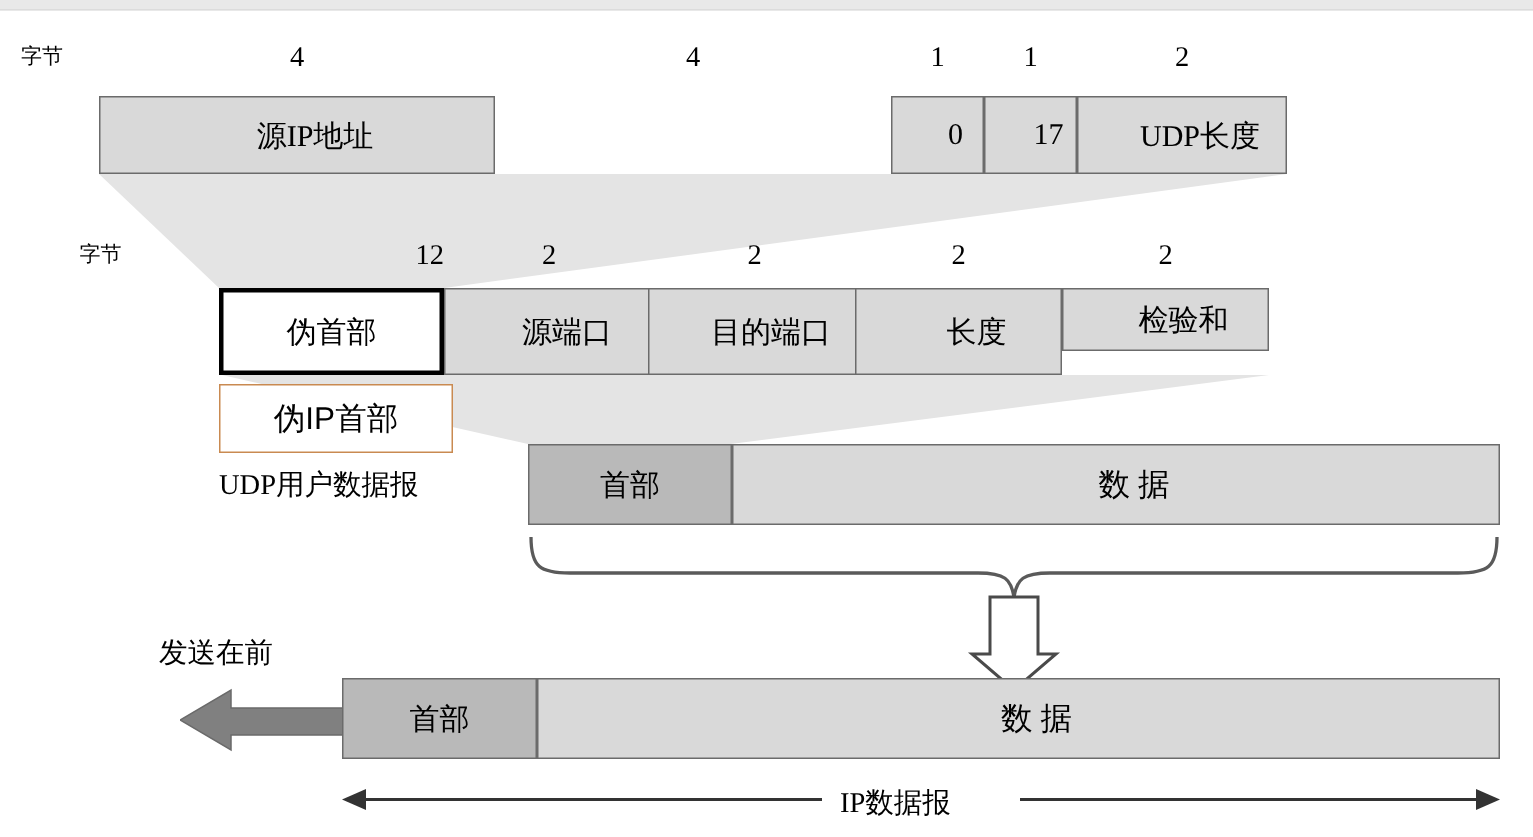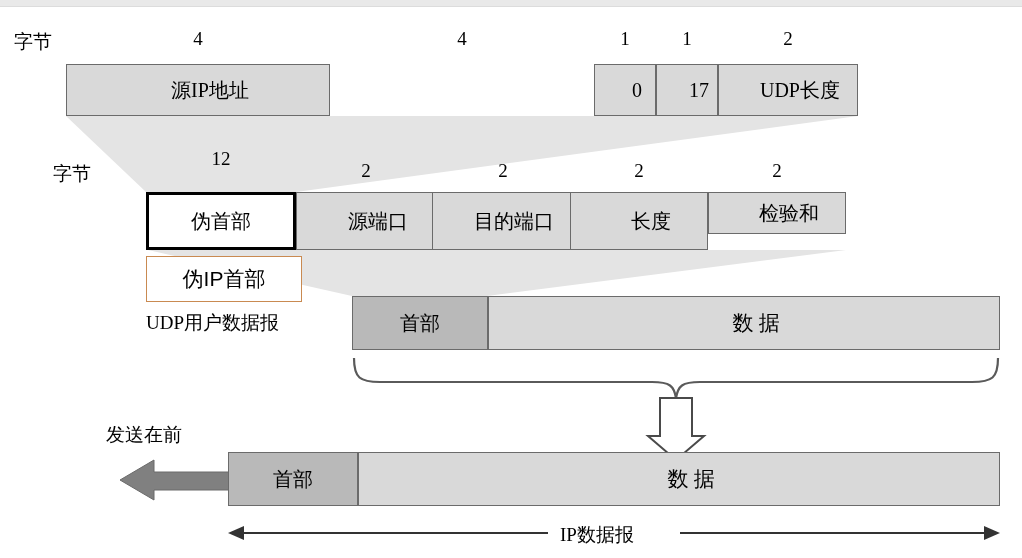--- a/index.html
+++ b/index.html
@@ -21,21 +21,21 @@
   .lbl {
     font-family: "Liberation Serif", serif;
     color: #000;
     white-space: nowrap;
   }
   .size-num {
     font-size: 19px;
     text-align: center;
   }
   .byte-label {
-    font-size: 19px;
+    font-size: 14px;
   }
   
   .fbox {
     box-sizing: border-box;
     border: 1px solid #6b6b6b;
     display: flex;
     align-items: center;
     justify-content: center;
     font-size: 20px;
     color: #000;
@@ -93,21 +93,21 @@
   <div class="abs lbl size-num" style="left:656px; top:28px; width:62px;">1</div>
   <div class="abs lbl size-num" style="left:718px; top:28px; width:140px;">2</div>
 
   <div class="abs fbox light" style="left:66px; top:64px; width:264px; height:52px;">源IP地址</div>
   <div class="abs fbox light" style="left:594px; top:64px; width:62px; height:52px;">0</div>
   <div class="abs fbox light" style="left:656px; top:64px; width:62px; height:52px;">17</div>
   <div class="abs fbox light" style="left:718px; top:64px; width:140px; height:52px;">UDP长度</div>
 
   <div class="abs lbl byte-label" style="left:53px; top:161px;">字节</div>
 
-  <div class="abs lbl size-num" style="left:146px; top:148px; width:150px;">12</div>
+  <div class="abs lbl size-num" style="left:146px; top:160px; width:150px;text-align:right;">12</div>
   <div class="abs lbl size-num" style="left:296px; top:160px; width:140px;">2</div>
   <div class="abs lbl size-num" style="left:436px; top:160px; width:134px;">2</div>
   <div class="abs lbl size-num" style="left:570px; top:160px; width:138px;">2</div>
   <div class="abs lbl size-num" style="left:708px; top:160px; width:138px;">2</div>
 
   <div class="abs fbox thick" style="left:146px; top:192px; width:150px; height:58px;">伪首部</div>
   <div class="abs fbox light" style="left:296px; top:192px; width:140px; height:58px;">源端口</div>
   <div class="abs fbox light" style="left:432px; top:192px; width:140px; height:58px;">目的端口</div>
   <div class="abs fbox light" style="left:570px; top:192px; width:138px; height:58px;">长度</div>
   <div class="abs fbox light" style="left:708px; top:192px; width:138px; height:42px;">检验和</div>

